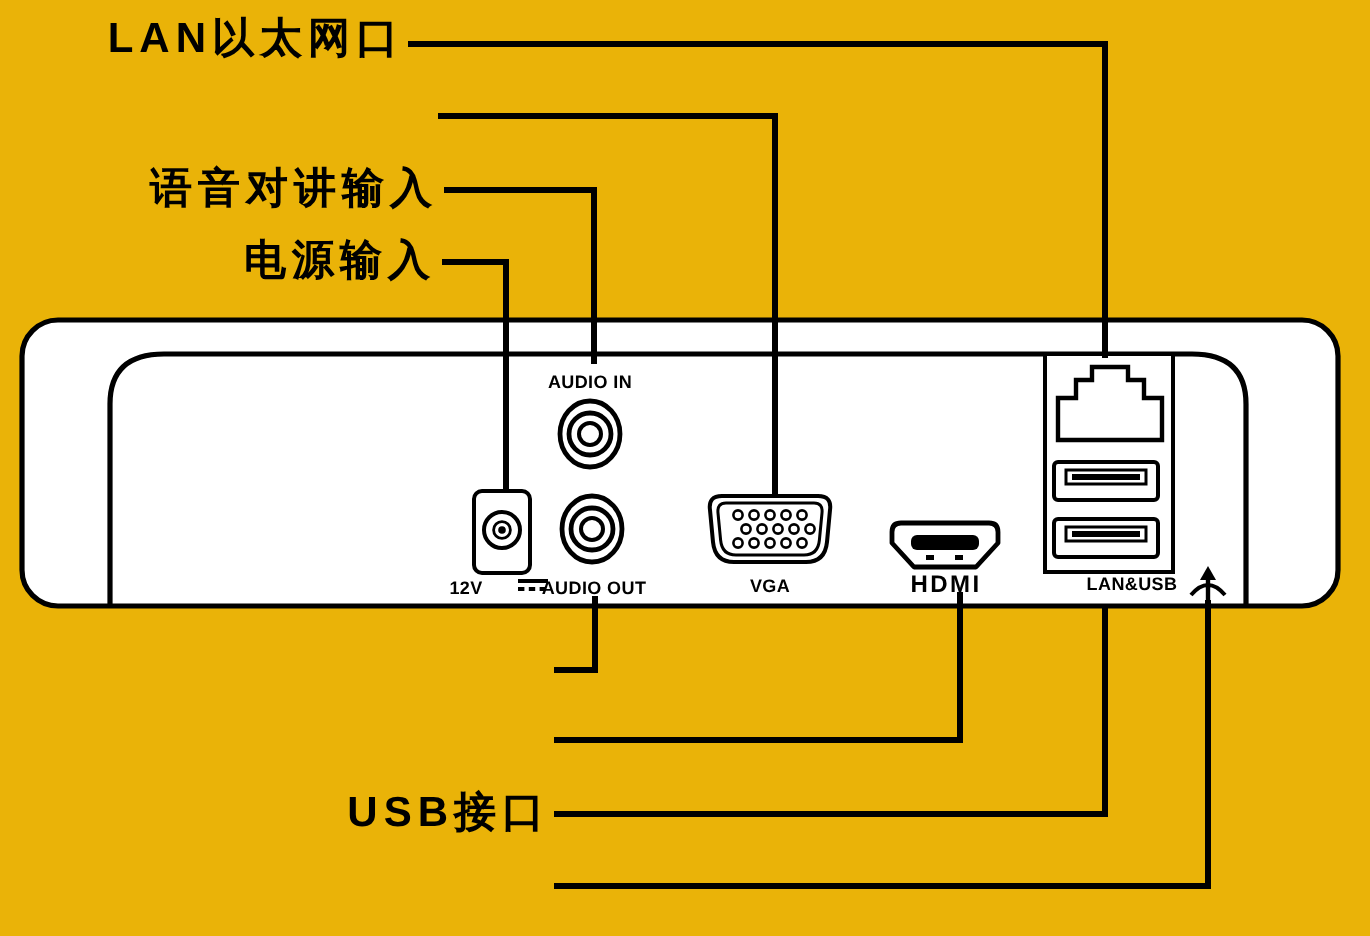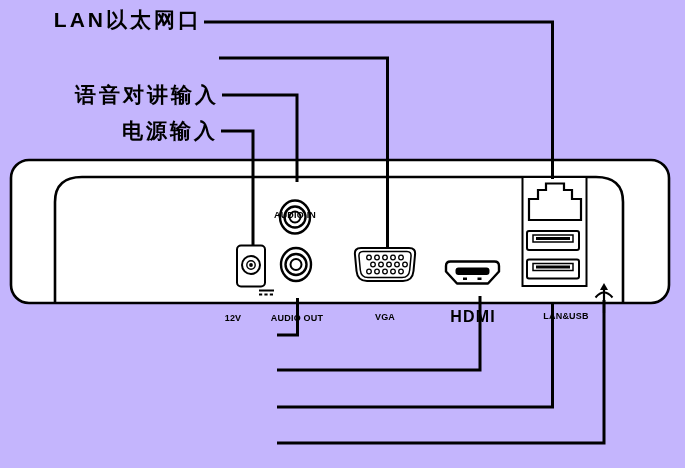--- a/index.html
+++ b/index.html
@@ -1,29 +1,29 @@
 <!DOCTYPE html>
 <html><head>
 <meta charset="utf-8">
 <style>
   html,body{margin:0;padding:0;background:#fff;}
   .stage{
-    position:relative;width:685px;height:468px;background:#c4b5fd;
+    position:relative;width:685px;height:468px;background:#eab308;
     font-family:"Liberation Sans","DejaVu Sans",sans-serif;overflow:hidden;color:#000;
   }
   .stage svg{position:absolute;left:0;top:0;}
   .callout{
     position:absolute;font-weight:bold;font-size:21px;letter-spacing:3px;
     line-height:24px;white-space:nowrap;text-align:right;color:#000;
   }
   .portlabel{
     position:absolute;font-weight:bold;font-size:9px;letter-spacing:.2px;
-    line-height:11px;white-space:nowrap;text-align:center;color:#000;margin-top:24px;
+    line-height:11px;white-space:nowrap;text-align:center;color:#000;
   }
-  .portlabel.hdmi{font-size:16px;font-weight:900;letter-spacing:1.2px;}
+  .portlabel.hdmi{font-size:12px;font-weight:900;letter-spacing:1.2px;}
 </style>
 </head>
 <body>
 
 <div class="stage">
 
   <svg width="685" height="468" viewBox="0 0 685 468">
     <g stroke="#000" fill="none">
 
       <rect x="11" y="160" width="658" height="143" rx="18" stroke-width="2.6" fill="#fff"></rect>
@@ -110,20 +110,21 @@
         <path d="M277,407 H552.5 V302"></path>
         <path d="M277,443 H604 V300"></path>
       </g>
     </g>
   </svg>
 
   <div class="callout" style="right:483px;top:8px">LAN以太网口</div>
   <div class="callout" style="right:466px;top:83px">语音对讲输入</div>
   <div class="callout" style="right:467px;top:119px">电源输入</div>
 
+  <div class="callout" style="right:410px;top:395px">USB接口</div>
 
   <div class="portlabel" style="left:245px;width:100px;top:186px">AUDIO IN</div>
   <div class="portlabel" style="left:216px;width:34px;top:289px">12V</div>
   <div class="portlabel" style="left:247px;width:100px;top:289px">AUDIO OUT</div>
   <div class="portlabel" style="left:335px;width:100px;top:288px">VGA</div>
   <div class="portlabel hdmi" style="left:423px;width:100px;top:287px">HDMI</div>
   <div class="portlabel" style="left:516px;width:100px;top:287px">LAN&amp;USB</div>
 
 </div>
 

